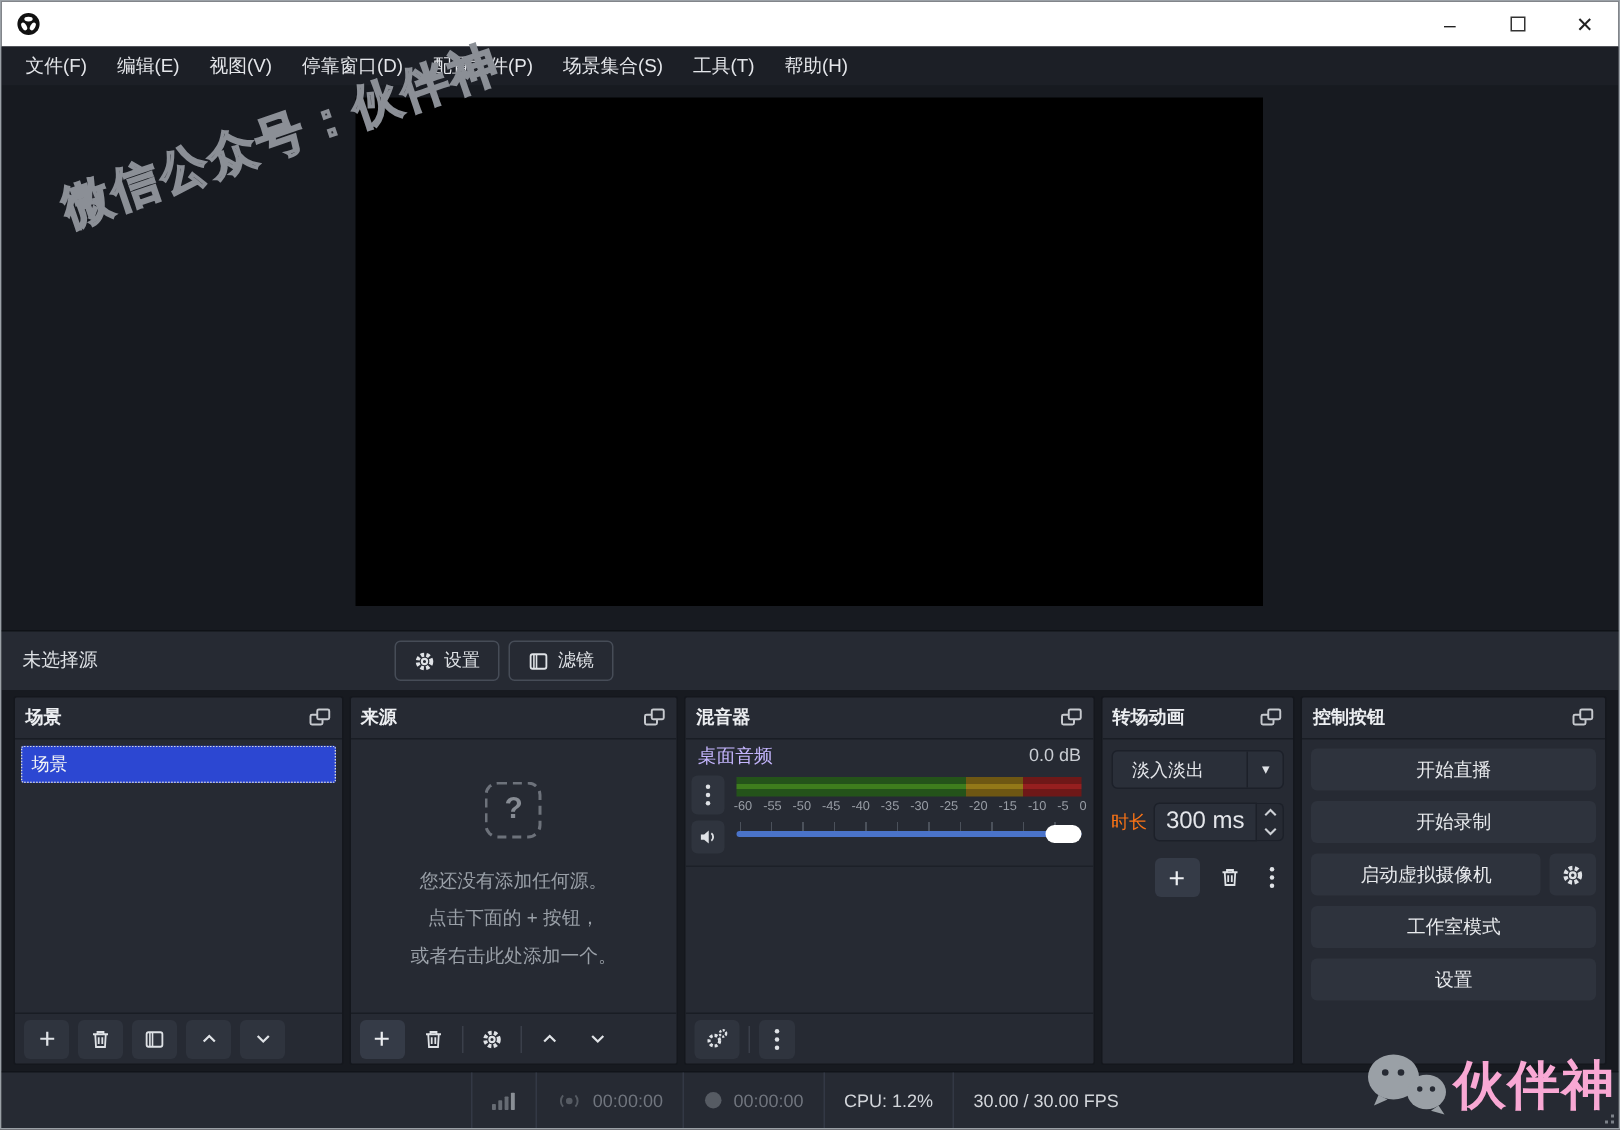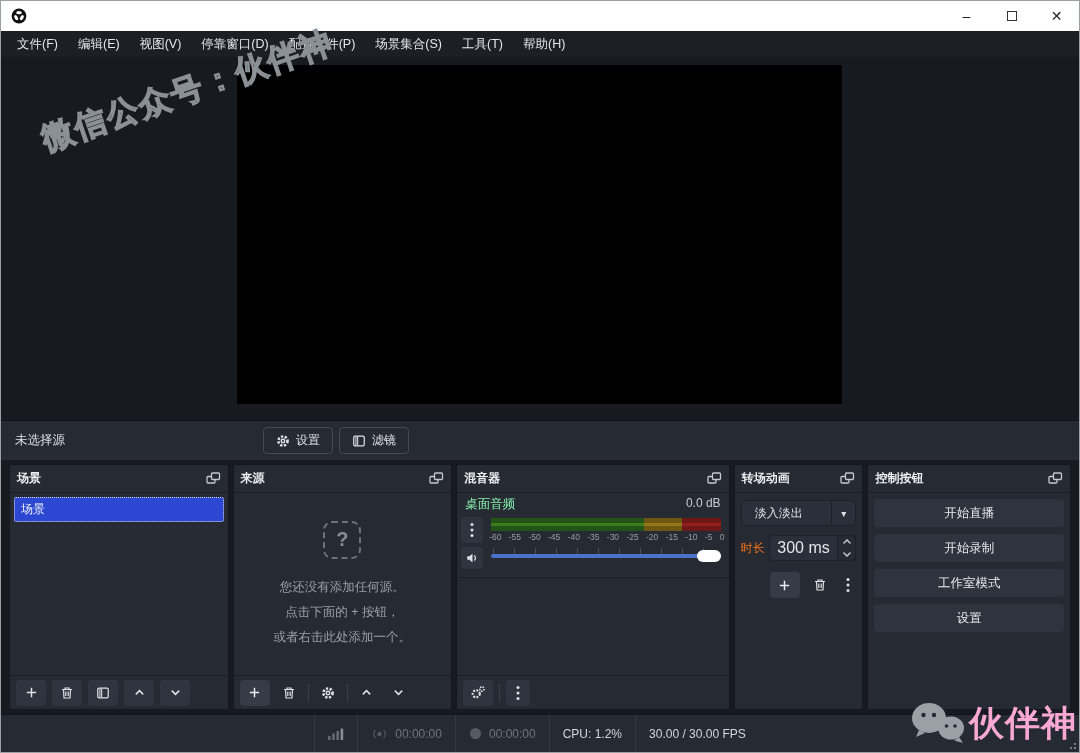--- a/index.html
+++ b/index.html
@@ -59,21 +59,21 @@
   
   .sources-empty { position:absolute; inset:0; display:flex; flex-direction:column;
                    align-items:center; justify-content:center; gap:4px; }
   .qbox { width:38px; height:38px; border:2px dashed #6d727b; border-radius:9px;
           display:flex; align-items:center; justify-content:center;
           font-size:20px; font-weight:bold; color:#878c94; margin-bottom:14px; }
   .empty-line { font-size:12.5px; color:#9aa0a8; line-height:21px; }
 
   
   .mix-row1 { display:flex; justify-content:space-between; padding:3px 8px 0 8px; }
-  .mix-name { font-size:12.5px; color:#86efac; }
+  .mix-name { font-size:12.5px; color:#c4b5fd; }
   .mix-db { font-size:12px; color:#c9cdd3; }
   .mix-dots { position:absolute; left:4px; top:24px; width:22px; height:26px; }
   .mix-spk  { position:absolute; left:4px; top:54px; width:22px; height:22px; }
   .meter { position:absolute; left:34px; right:8px; top:25px; height:13px; display:flex; }
   .meter .seg-g { width:66.7%; background:linear-gradient(180deg,#24531a 0 35%,#3e7d1d 35% 62%,#24531a 62%); }
   .meter .seg-y { width:16.6%; background:linear-gradient(180deg,#6e5713 0 35%,#937818 35% 62%,#6e5713 62%); }
   .meter .seg-r { width:16.7%; background:linear-gradient(180deg,#6e1818 0 35%,#951f1f 35% 62%,#6e1818 62%); }
   .dbscale { position:absolute; left:32px; right:4px; top:39px; display:flex;
              justify-content:space-between; font-size:8.5px; color:#989da5; }
   .slider { position:absolute; left:34px; right:8px; top:52px; height:22px; }
@@ -433,20 +433,29 @@
         <span>
           <svg width="15" height="13" viewBox="0 0 15 13" stroke="#c6c9ce" fill="none" stroke-width="1.3">
             <rect x="1" y="4.5" width="8" height="6.5" rx="1"></rect>
             <rect x="5.5" y="1" width="8" height="6.5" rx="1" fill="#262a33"></rect>
           </svg>
         </span>
       </div>
       <div class="dock-body ctrl-body">
         <div class="ctrl-btn">开始直播</div>
         <div class="ctrl-btn">开始录制</div>
+        <div class="ctrl-split">
+          <div class="ctrl-btn main">启动虚拟摄像机</div>
+          <div class="ctrl-btn gearbtn">
+            <svg width="15" height="15" viewBox="0 0 16 16" stroke="#dfe2e6" fill="none">
+                <circle cx="8" cy="8" r="5.2" stroke-width="3" stroke-dasharray="2.6 1.7"></circle>
+                <circle cx="8" cy="8" r="2" stroke-width="1.6"></circle>
+              </svg>
+          </div>
+        </div>
         <div class="ctrl-btn">工作室模式</div>
         <div class="ctrl-btn">设置</div>
       </div>
     </div>
   </div>
 
   <div class="statusbar">
     <div class="sb-group">
       <span>
         <svg width="16" height="13" viewBox="0 0 16 13" fill="#666b73">

